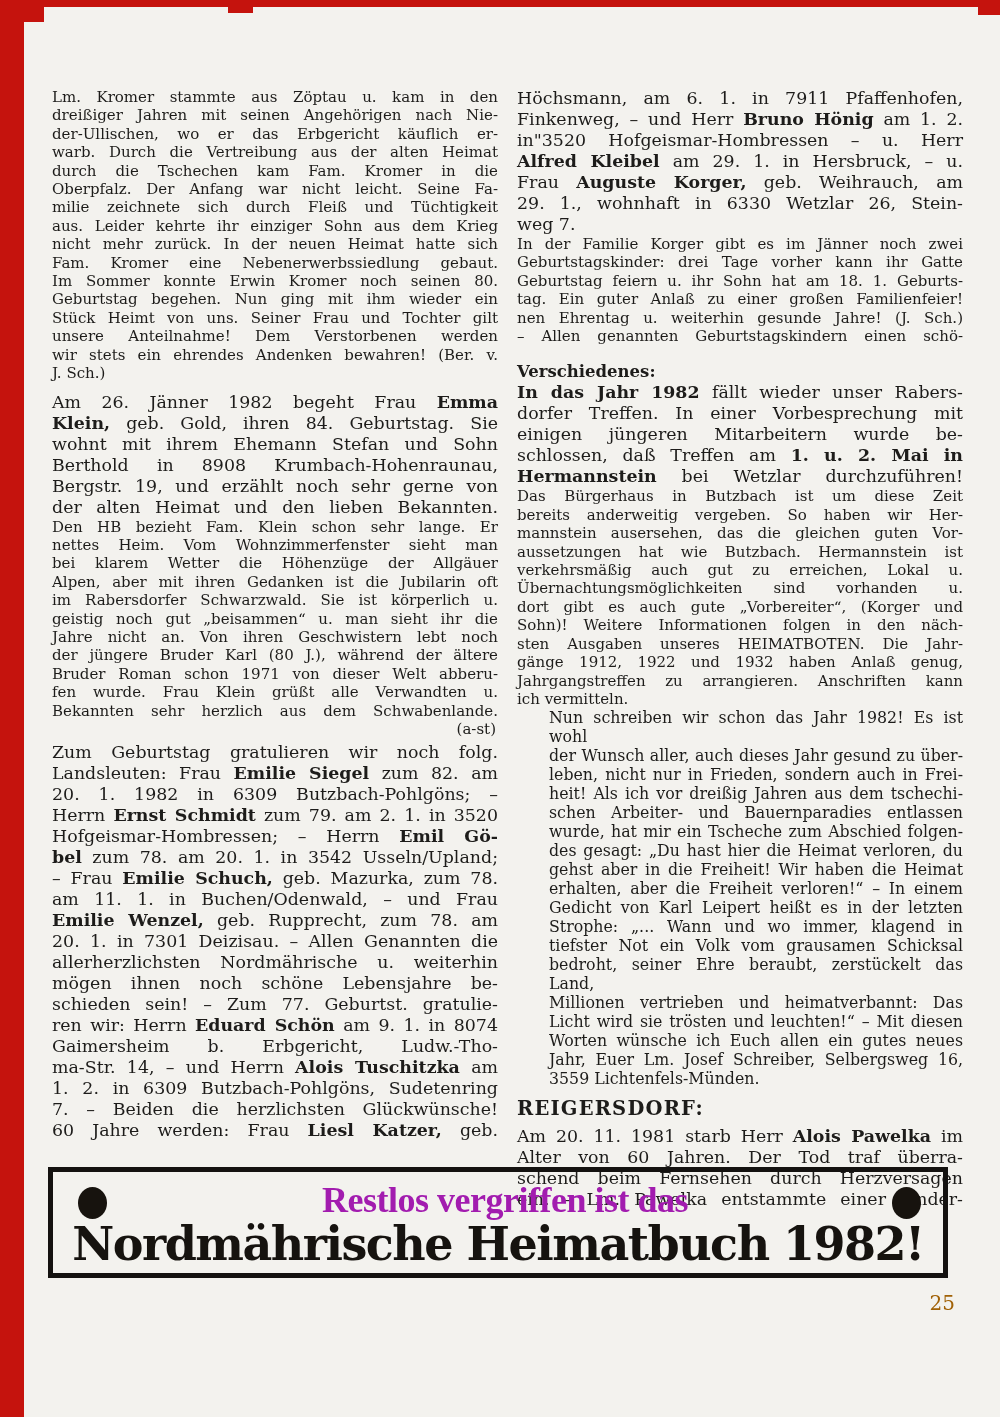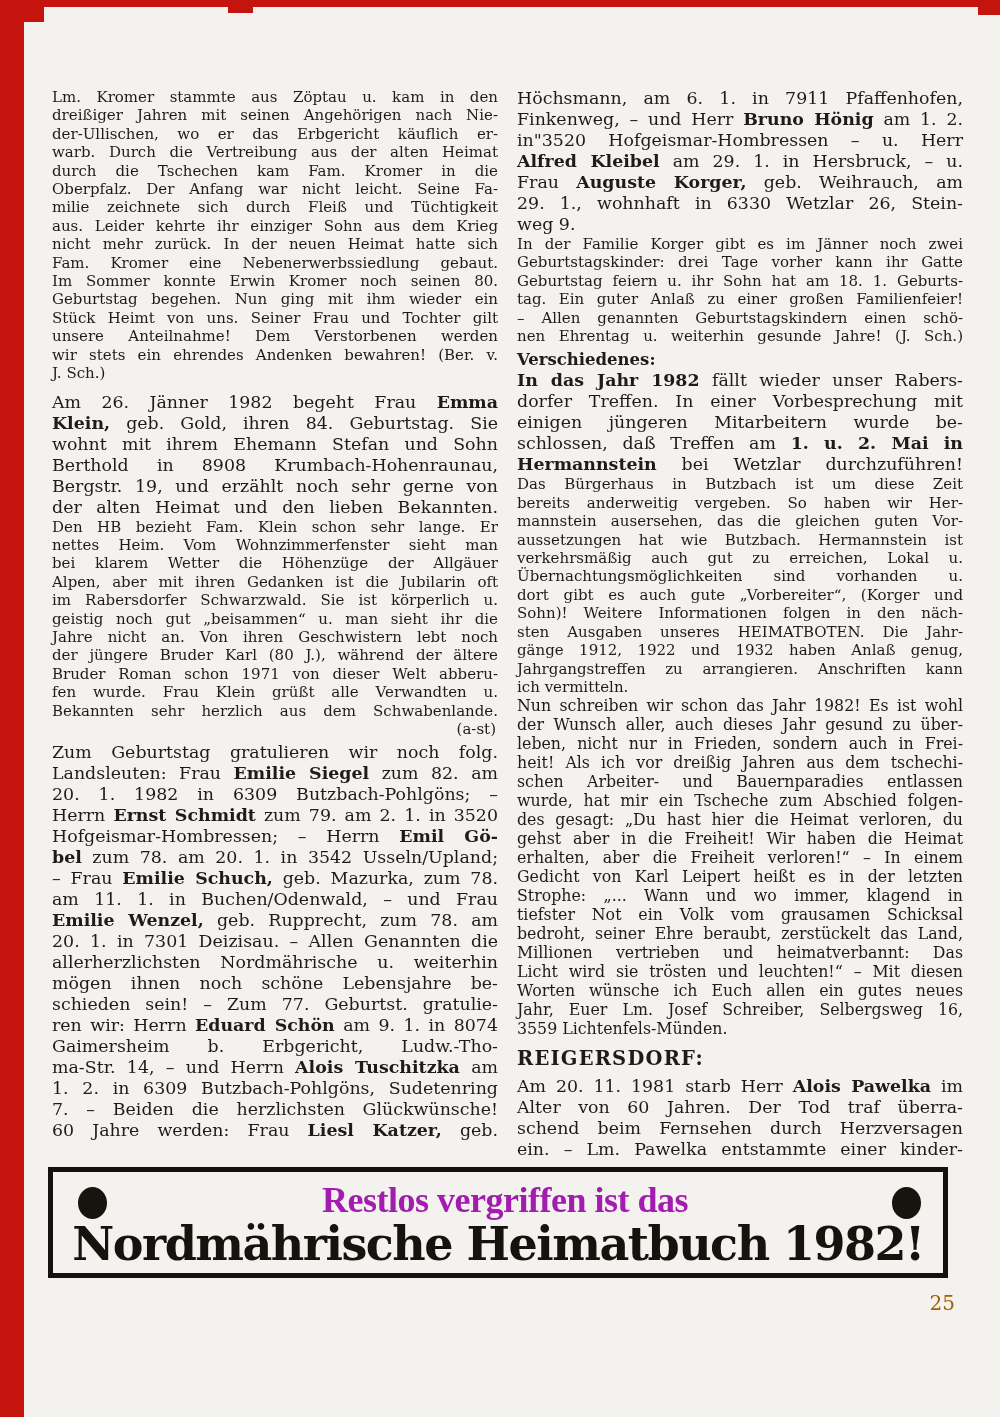--- a/index.html
+++ b/index.html
@@ -17,27 +17,27 @@
   #red-right{left:978px;top:0;width:22px;height:15px;}
 
   .col{position:absolute;top:88px;width:446px;}
   #col-0{left:52px;}
   #col-1{left:517px;}
 
   .para{margin:0;}
   .line{text-align:justify;}
   .line.jl{text-align-last:justify;}
   .sz-s .line{font-size:15px;line-height:18.4px;}
-  .sz-m .line{font-size:15.8px;line-height:19px;}
+  .sz-m .line{font-size:15.8px;line-height:19px;margin-left:32px;}
   .sz-l .line{font-size:17.4px;line-height:21px;}
   b{font-weight:700;}
 
   .byline{font-size:15px;line-height:18px;text-align:right;padding-right:2px;}
   .heading{font-weight:700;}
-  .h-versch{font-size:16.5px;line-height:20px;margin-top:5px;}
+  .h-versch{font-size:16.5px;line-height:20px;margin-top:17px;}
   .h-reig{font-size:19.5px;line-height:22px;letter-spacing:1.2px;margin:10px 0 6px;}
 
   .banner{
     position:absolute;left:48px;top:1167px;width:900px;height:111px;
     border:5px solid #141210;box-sizing:border-box;
   }
   .banner-line1{
     margin-top:9px;text-align:center;padding-left:14px;
     font-family:Liberation Serif, serif;font-weight:700;
     font-size:36px;line-height:38px;letter-spacing:-0.5px;color:#a21caf;
@@ -127,29 +127,29 @@
     </div>
   </div>
 <div class="col" id="col-1">
     <div class="para sz-l">
       <div class="line jl">Höchsmann, am 6. 1. in 7911 Pfaffenhofen,</div>
       <div class="line jl">Finkenweg, – und Herr <b>Bruno Hönig</b> am 1. 2.</div>
       <div class="line jl">in"3520 Hofgeismar-Hombressen – u. Herr</div>
       <div class="line jl"><b>Alfred Kleibel</b> am 29. 1. in Hersbruck, – u.</div>
       <div class="line jl">Frau <b>Auguste Korger,</b> geb. Weihrauch, am</div>
       <div class="line jl">29. 1., wohnhaft in 6330 Wetzlar 26, Stein-</div>
-      <div class="line">weg 9.</div>
+      <div class="line">weg 7.</div>
     </div>
     <div class="para sz-s">
       <div class="line jl">In der Familie Korger gibt es im Jänner noch zwei</div>
       <div class="line jl">Geburtstagskinder: drei Tage vorher kann ihr Gatte</div>
       <div class="line jl">Geburtstag feiern u. ihr Sohn hat am 18. 1. Geburts-</div>
       <div class="line jl">tag. Ein guter Anlaß zu einer großen Familienfeier!</div>
+      <div class="line jl">nen Ehrentag u. weiterhin gesunde Jahre! (J. Sch.)</div>
       <div class="line jl">– Allen genannten Geburtstagskindern einen schö-</div>
-      <div class="line jl">nen Ehrentag u. weiterhin gesunde Jahre! (J. Sch.)</div>
     </div>
     <div class="heading h-versch">Verschiedenes:</div>
     <div class="para sz-l">
       <div class="line jl"><b>In das Jahr 1982</b> fällt wieder unser Rabers-</div>
       <div class="line jl">dorfer Treffen. In einer Vorbesprechung mit</div>
       <div class="line jl">einigen jüngeren Mitarbeitern wurde be-</div>
       <div class="line jl">schlossen, daß Treffen am <b>1. u. 2. Mai in</b></div>
       <div class="line jl"><b>Hermannstein</b> bei Wetzlar durchzuführen!</div>
     </div>
     <div class="para sz-s">

